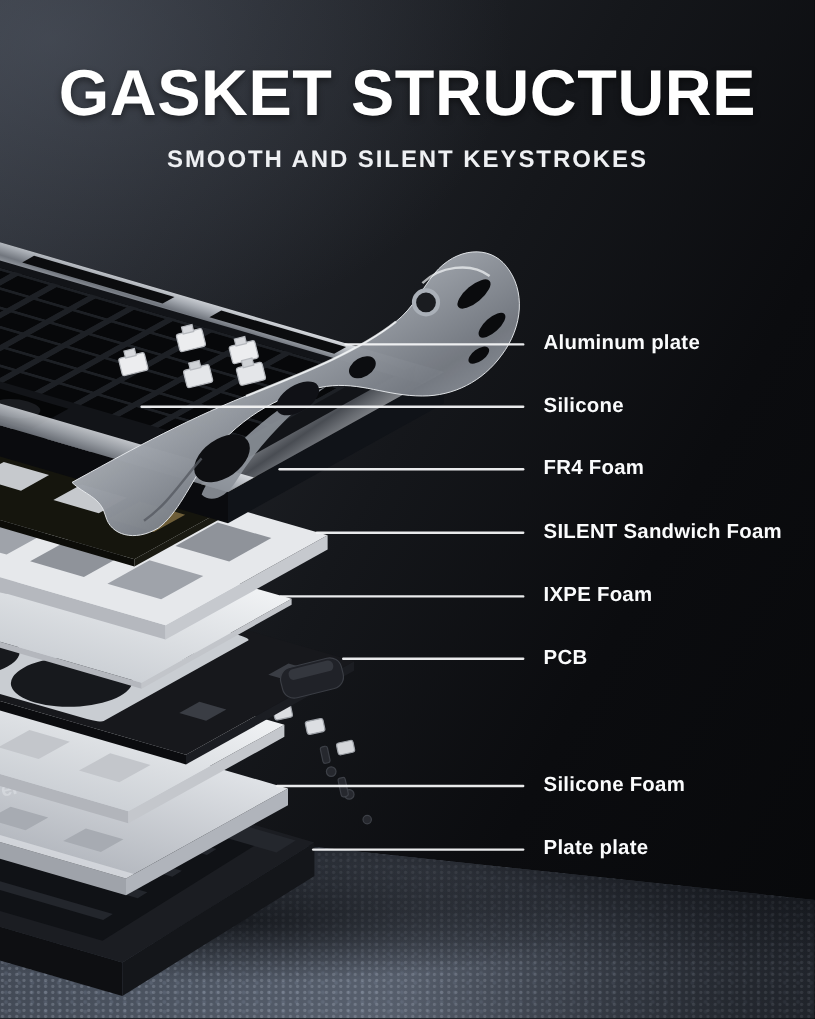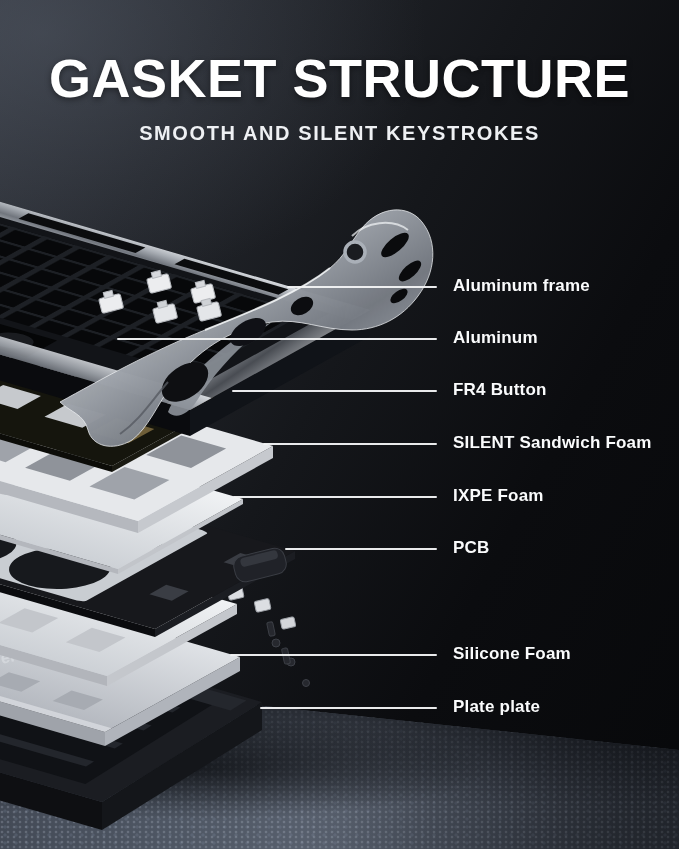--- a/index.html
+++ b/index.html
@@ -291,29 +291,29 @@
       <circle cx="291" cy="662" r="4"></circle>
       <circle cx="306" cy="683" r="3.5"></circle>
       <rect x="268" y="622" width="6" height="14" rx="2" transform="rotate(-12 271 629)"></rect>
       <rect x="283" y="648" width="6" height="16" rx="2" transform="rotate(-12 286 656)"></rect>
     </g>
   </svg>
 
   <div class="callouts">
     <div class="callout" style="top:276px">
       <span class="lead" style="left:287px;width:150px"></span>
-      <span class="lbl">Aluminum frame</span>
+      <span class="lbl">Aluminum plate</span>
     </div>
     <div class="callout" style="top:328px">
       <span class="lead" style="left:117px;width:320px"></span>
-      <span class="lbl">Aluminum</span>
+      <span class="lbl">Silicone</span>
     </div>
     <div class="callout" style="top:380px">
       <span class="lead" style="left:232px;width:205px"></span>
-      <span class="lbl">FR4 Button</span>
+      <span class="lbl">FR4 Foam</span>
     </div>
     <div class="callout" style="top:433px">
       <span class="lead" style="left:263px;width:174px"></span>
       <span class="lbl">SILENT Sandwich Foam</span>
     </div>
     <div class="callout" style="top:538px">
       <span class="lead" style="left:285px;width:152px"></span>
       <span class="lbl">PCB</span>
     </div>
     <div class="callout" style="top:486px">

